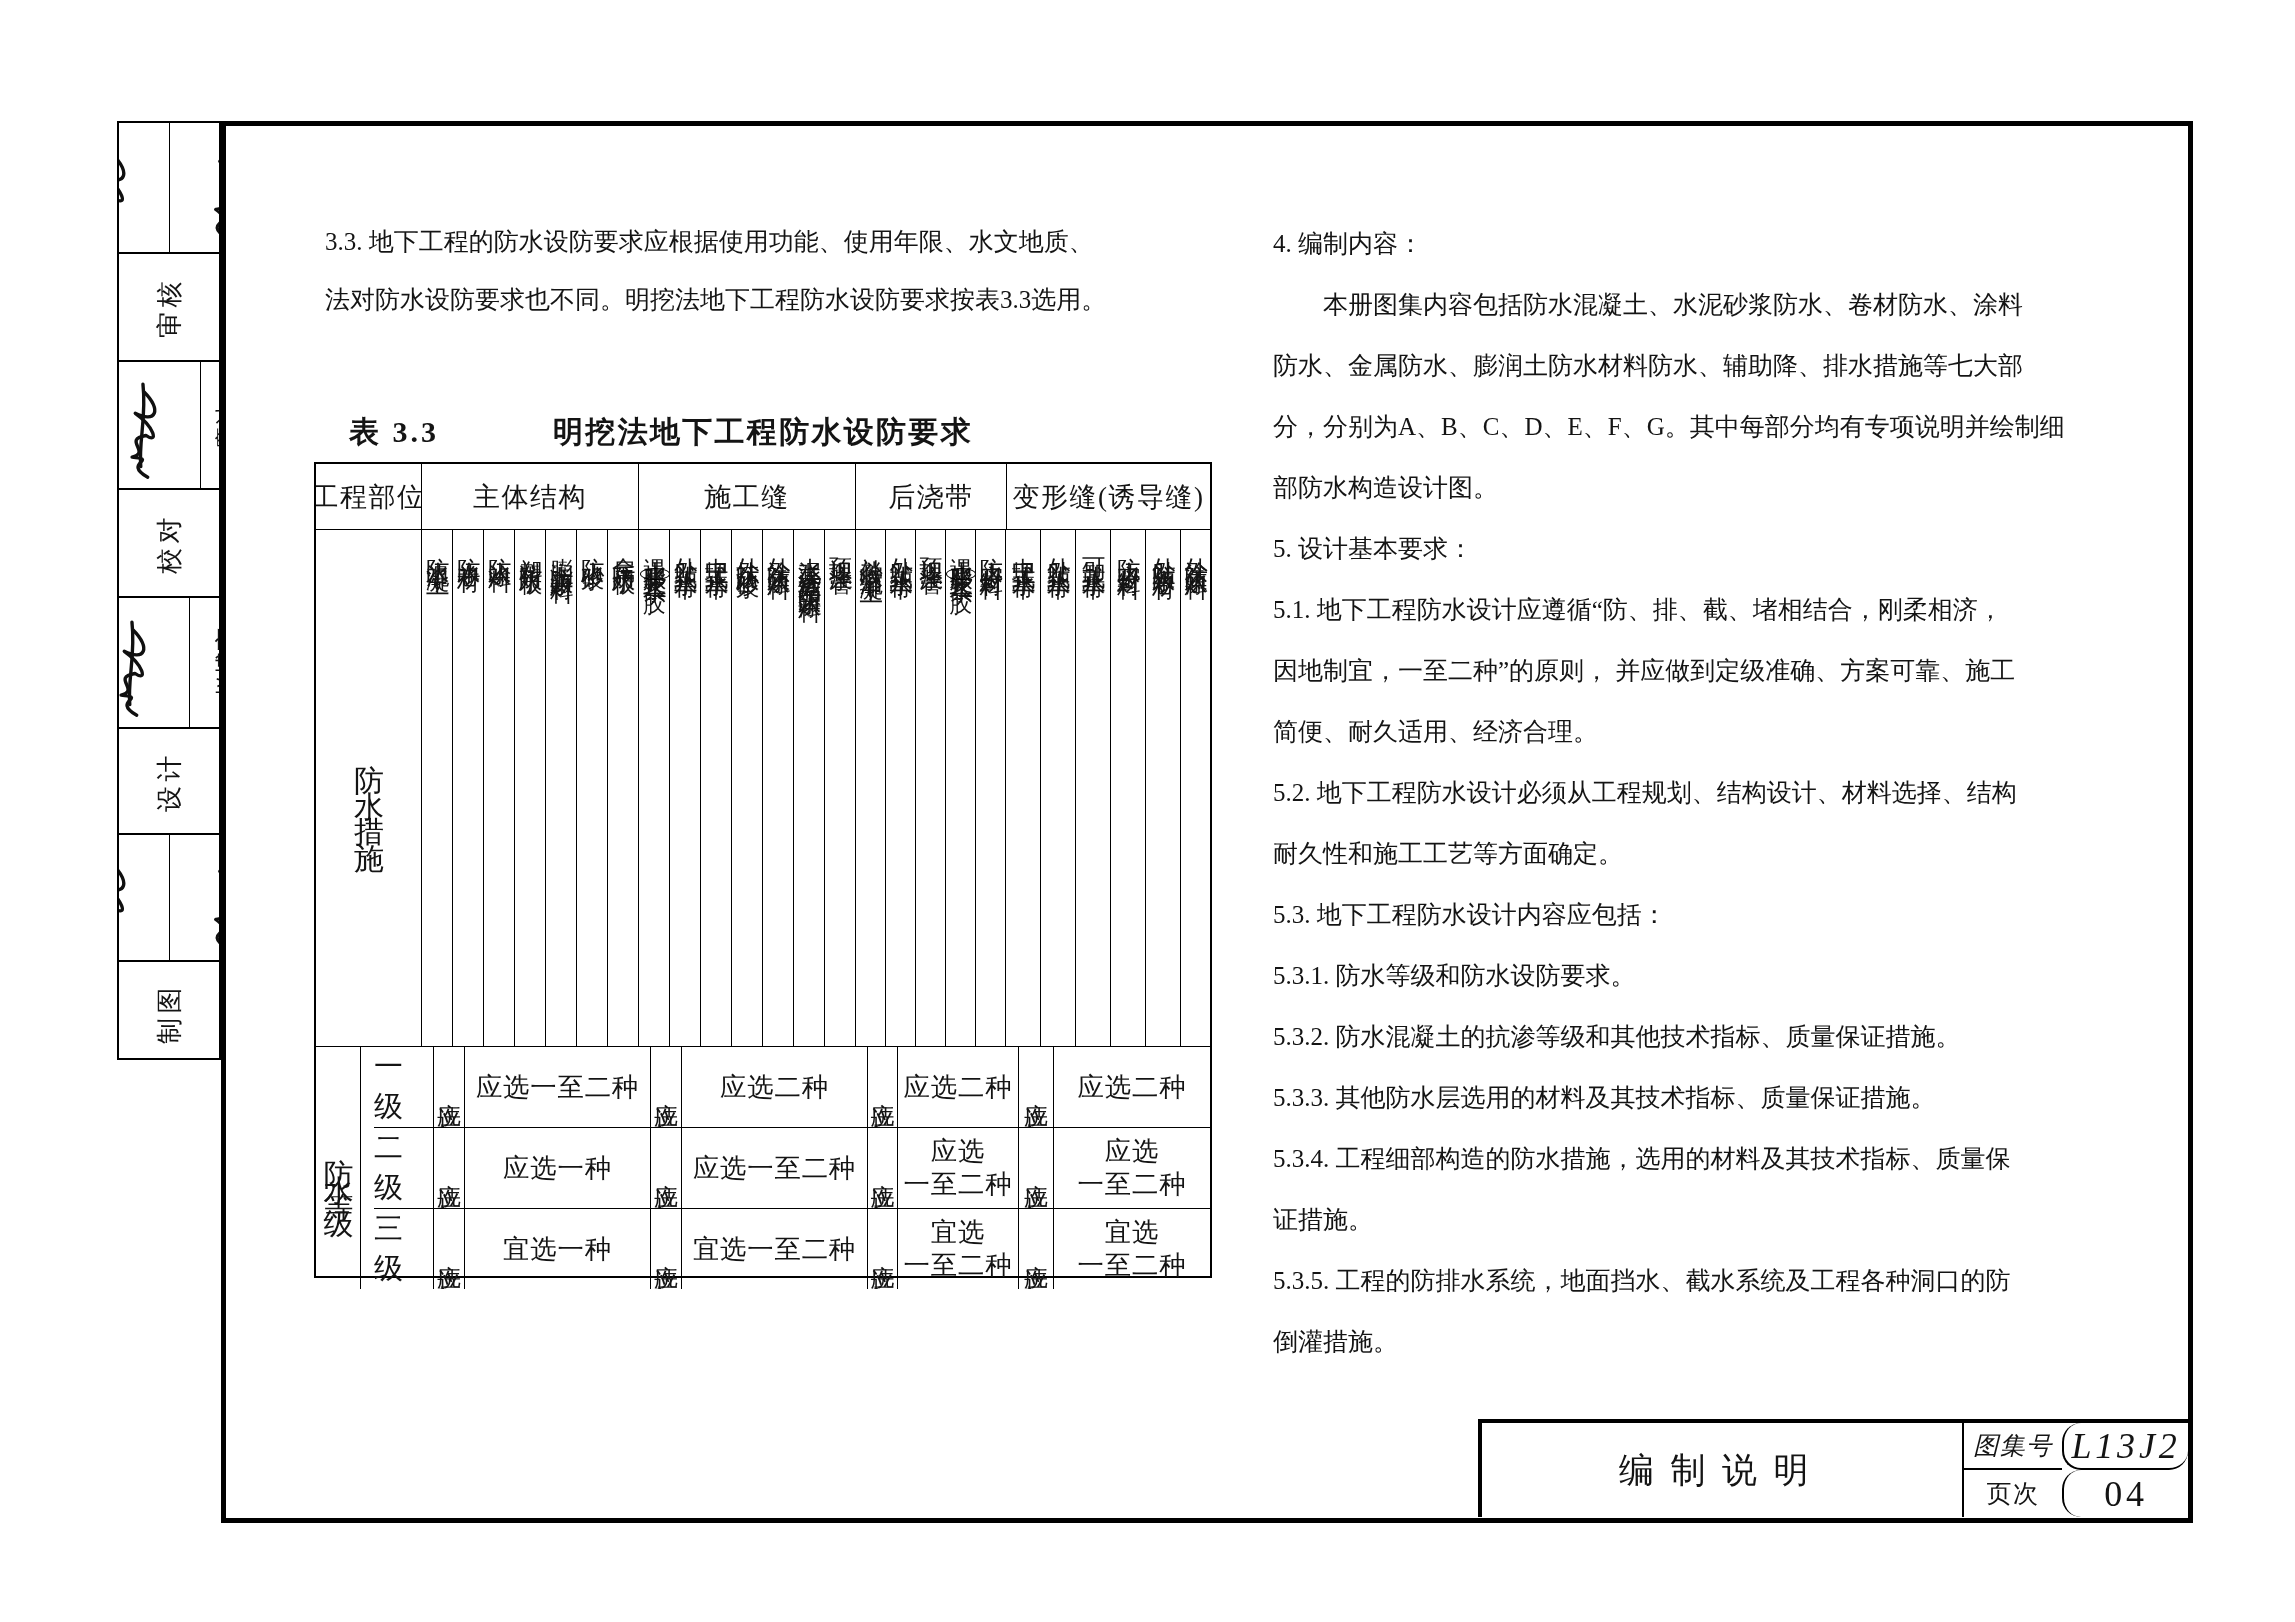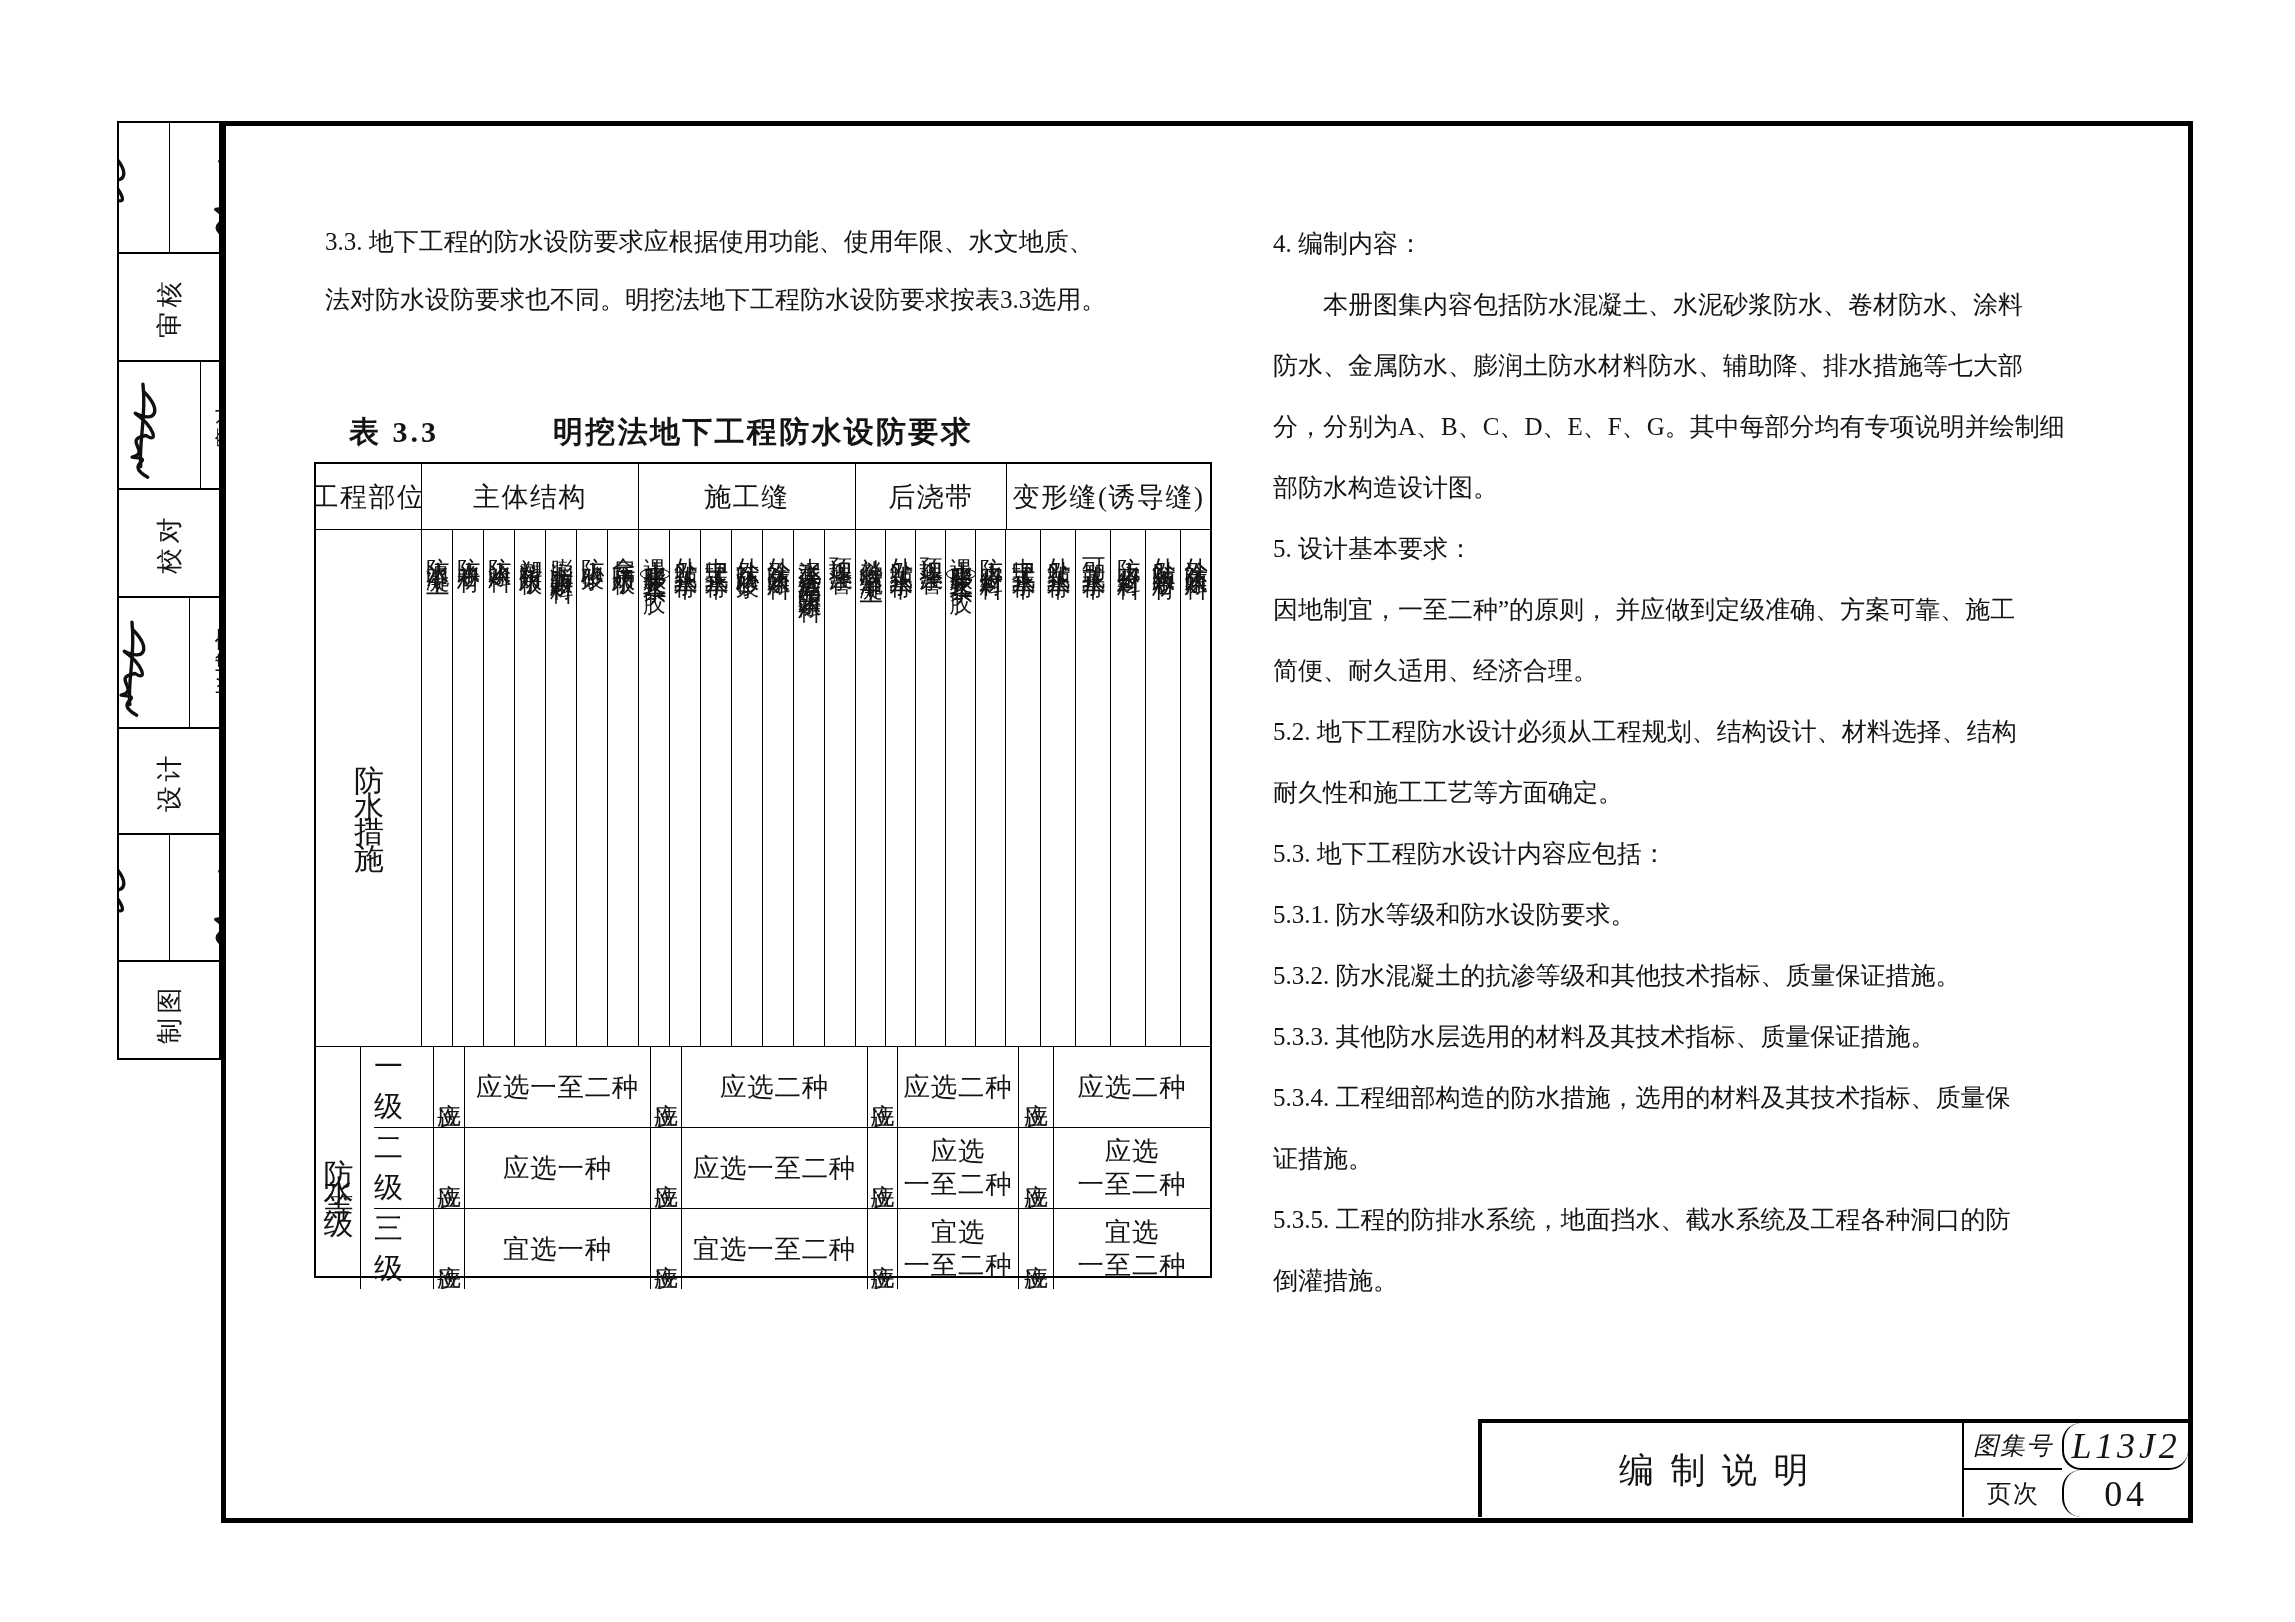--- a/index.html
+++ b/index.html
@@ -309,20 +309,21 @@
   </div>
 </div>
 
 <div id="notes" class="abs textcol">
     <div>4. 编制内容：</div>
     <div>　　本册图集内容包括防水混凝土、水泥砂浆防水、卷材防水、涂料</div>
     <div>防水、金属防水、膨润土防水材料防水、辅助降、排水措施等七大部</div>
     <div>分，分别为A、B、C、D、E、F、G。其中每部分均有专项说明并绘制细</div>
     <div>部防水构造设计图。</div>
     <div>5. 设计基本要求：</div>
+    <div>5.1. 地下工程防水设计应遵循“防、排、截、堵相结合，刚柔相济，</div>
     <div>因地制宜，一至二种”的原则， 并应做到定级准确、方案可靠、施工</div>
     <div>简便、耐久适用、经济合理。</div>
     <div>5.2. 地下工程防水设计必须从工程规划、结构设计、材料选择、结构</div>
     <div>耐久性和施工工艺等方面确定。</div>
     <div>5.3. 地下工程防水设计内容应包括：</div>
     <div>5.3.1. 防水等级和防水设防要求。</div>
     <div>5.3.2. 防水混凝土的抗渗等级和其他技术指标、质量保证措施。</div>
     <div>5.3.3. 其他防水层选用的材料及其技术指标、质量保证措施。</div>
     <div>5.3.4. 工程细部构造的防水措施，选用的材料及其技术指标、质量保</div>
     <div>证措施。</div>

